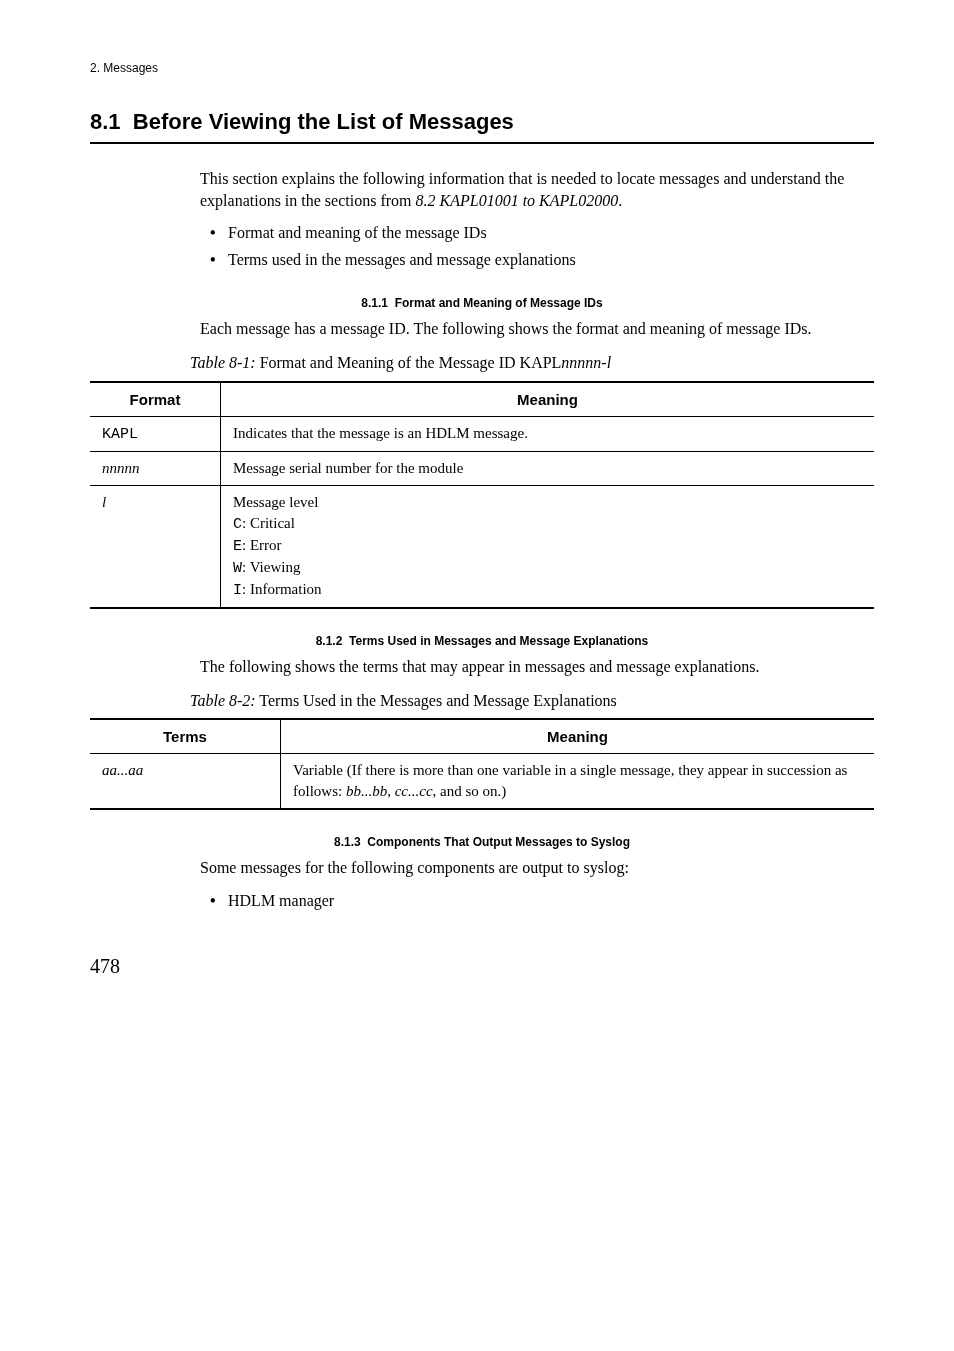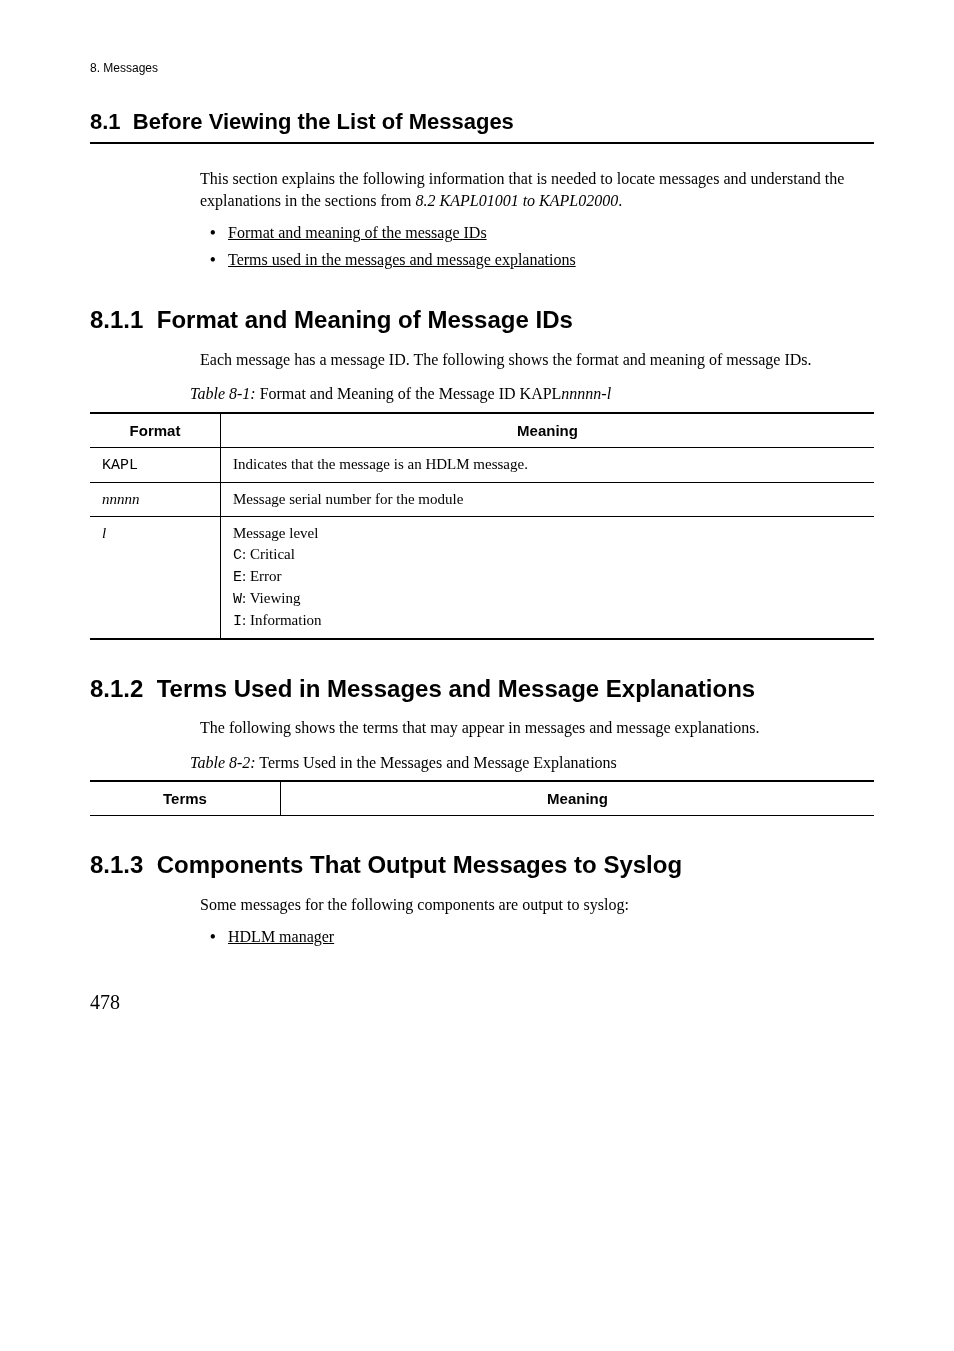--- a/index.html
+++ b/index.html
@@ -24,36 +24,36 @@
       font-weight: bold;
       margin: 4px 0 4px 0;
       padding-bottom: 0;
     }
     .h1-rule {
       border-top: 2px solid #000;
       margin: 4px 0 24px 0;
     }
     h2 {
       font-family: Arial, Helvetica, sans-serif;
-      font-size: 24px;
-      font-weight: bold;
-      margin: 32px 0 6px 0;
+      font-size: 12px;
+      font-weight: bold;
+      margin: 24px 0 6px 0;
+      text-align: center;
     }
     .body-text {
       margin-left: 110px;
       margin-bottom: 12px;
     }
     p {
-      margin: 12px 0 10px 0;
+      margin: 0 0 10px 0;
     }
     ul {
       margin: 4px 0 10px 0;
       padding-left: 28px;
       list-style: none;
-      text-decoration: underline;
     }
     ul li::before {
       content: "•";
       display: inline-block;
       width: 18px;
       margin-left: -18px;
       font-weight: bold;
     }
     ul li {
       margin-bottom: 4px;
@@ -102,21 +102,21 @@
     }
     .page-num {
       font-family: Liberation Serif, serif;
       font-size: 20px;
       margin-top: 40px;
     }
   </style>
 </head>
 <body>
 
-<div class="header-label">8. Messages</div>
+<div class="header-label">2. Messages</div>
 
 <h1>
   <span>8.1</span>&nbsp;&nbsp;<span>Before Viewing the List of Messages</span>
 </h1>
 <div class="h1-rule"></div>
 
 <div class="body-text">
   <p>
     <span>This section explains the following information that is needed to locate messages and understand the explanations in the sections from </span><span class="italic">8.2  KAPL01001 to KAPL02000</span><span>.</span>
   </p>
@@ -178,20 +178,26 @@
 </p>
 
 <table>
   <thead>
     <tr>
       <th class="col-narrow-2">Terms</th>
       <th>Meaning</th>
     </tr>
   </thead>
   <tbody>
+    <tr>
+      <td><span class="italic">aa...aa</span></td>
+      <td>
+        <span>Variable (If there is more than one variable in a single message, they appear in succession as follows: </span><span class="italic">bb...bb</span><span>, </span><span class="italic">cc...cc</span><span>, and so on.)</span>
+      </td>
+    </tr>
   </tbody>
 </table>
 
 <h2>
   <span>8.1.3</span>&nbsp;&nbsp;<span>Components That Output Messages to Syslog</span>
 </h2>
 <div class="body-text">
   <p>Some messages for the following components are output to syslog:</p>
   <ul>
     <li>HDLM manager</li>

